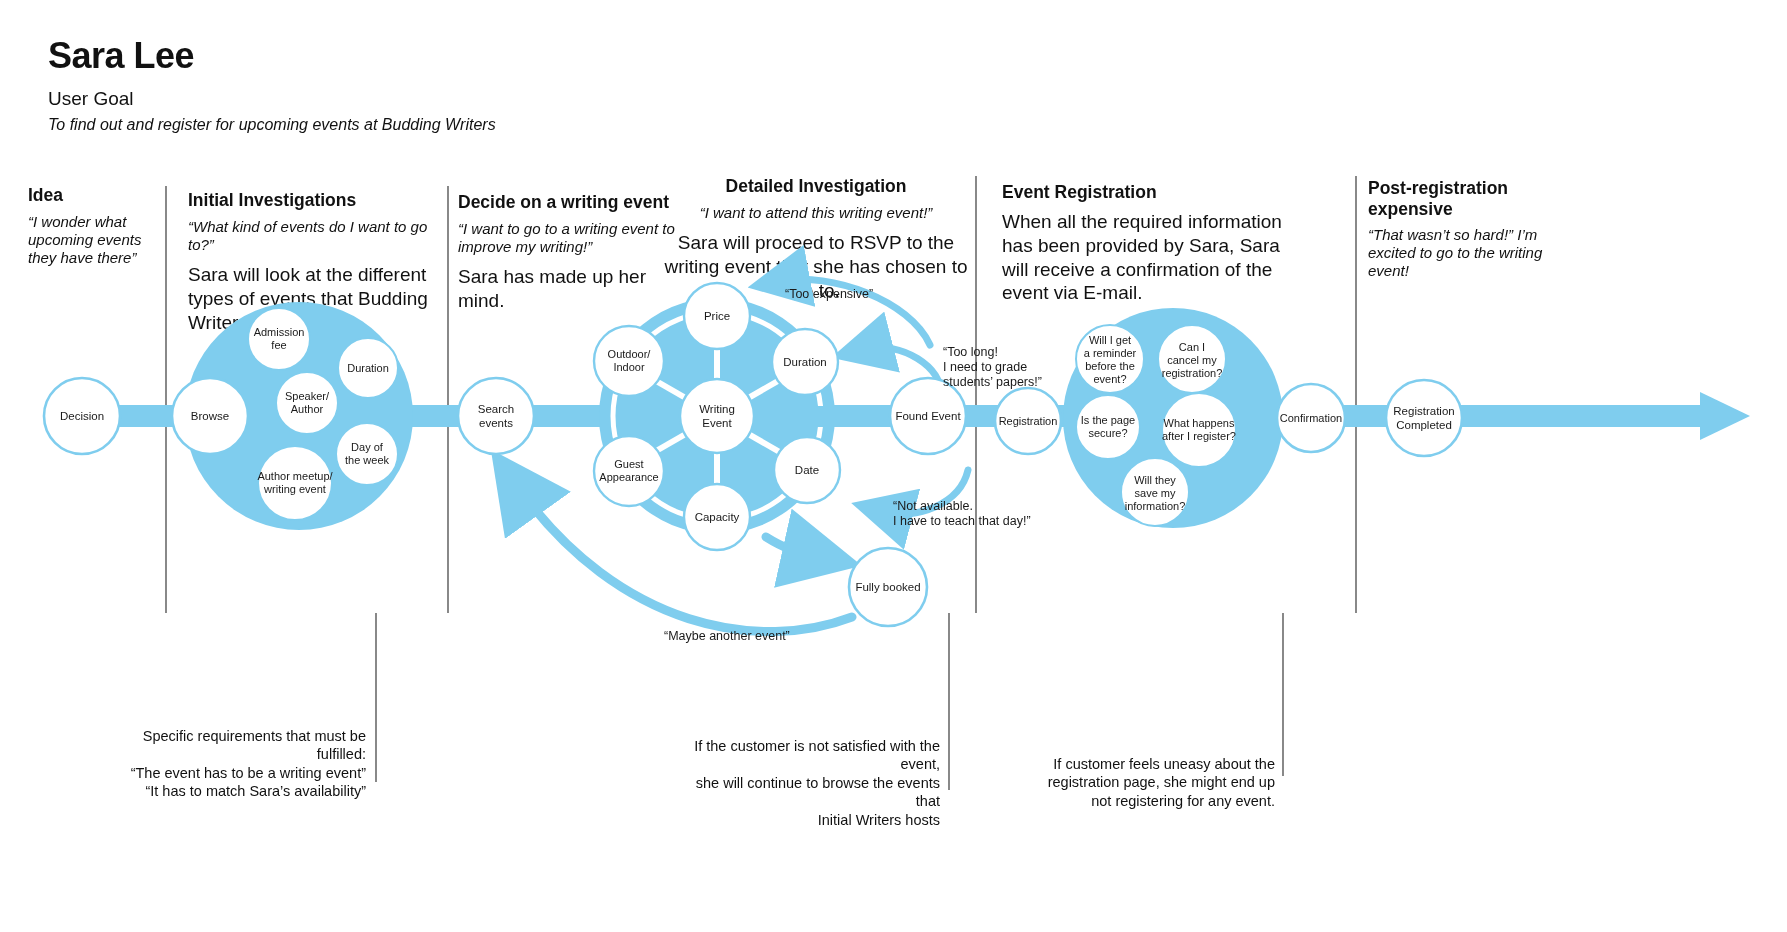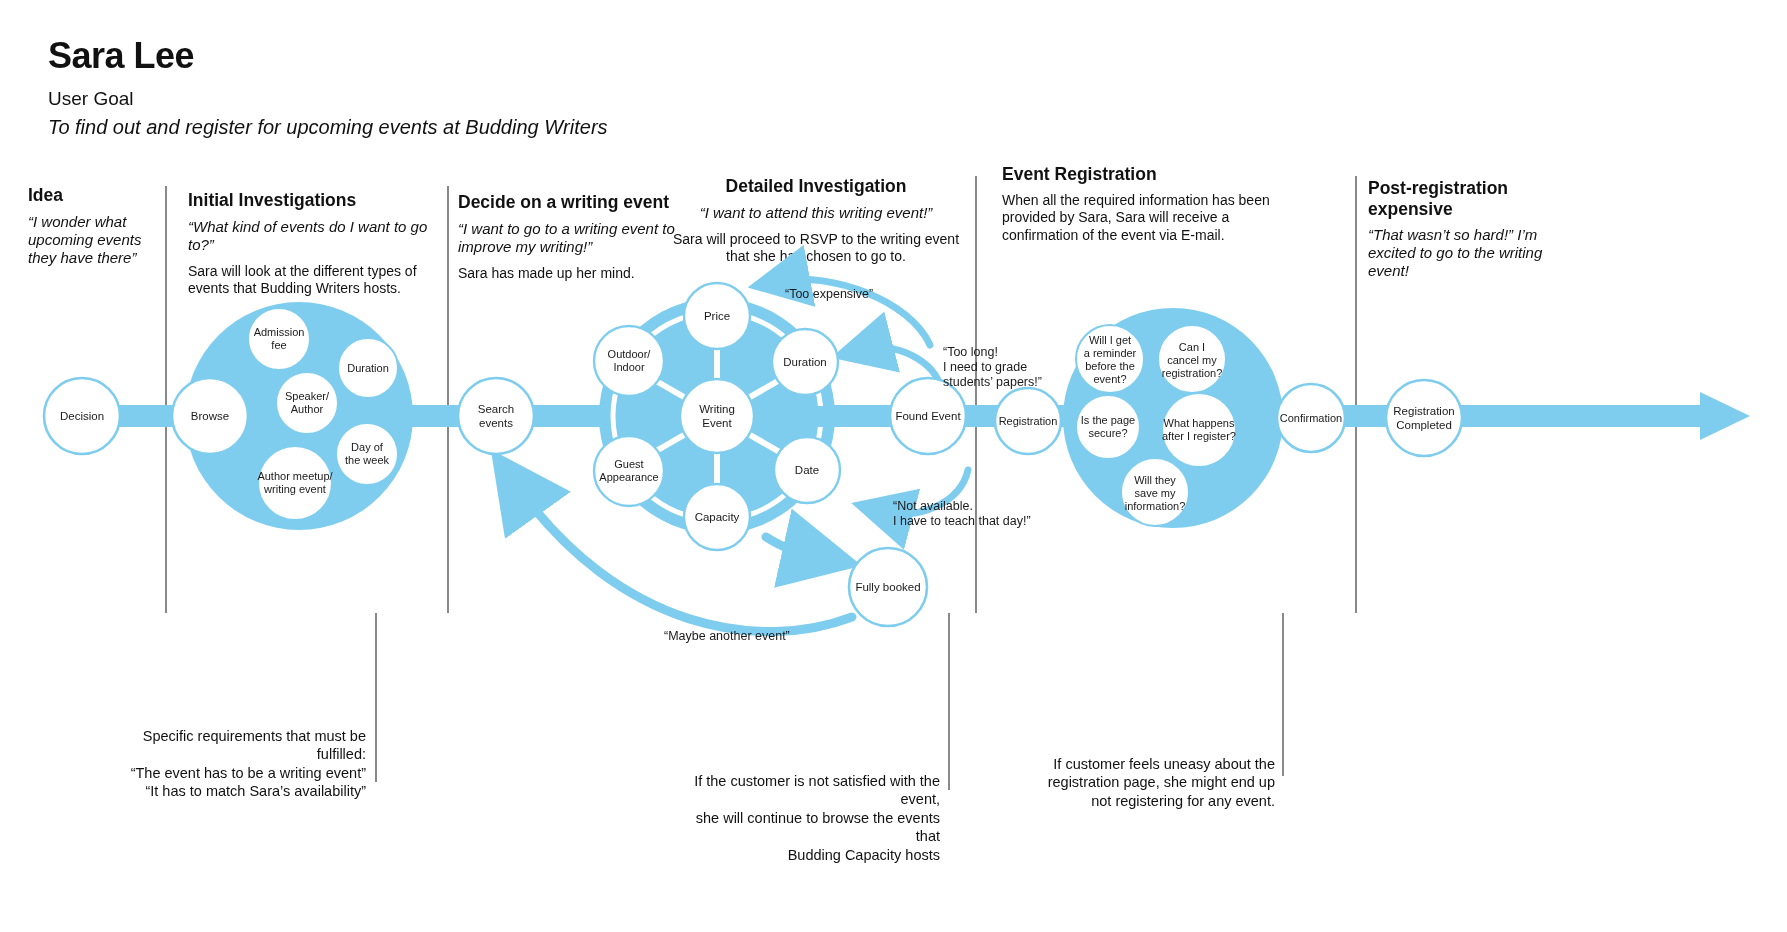--- a/index.html
+++ b/index.html
@@ -3,26 +3,26 @@
 <meta charset="utf-8">
 <style>
   html,body{margin:0;padding:0;background:#ffffff;}
   body{width:1787px;height:932px;position:relative;overflow:hidden;
        font-family:"Liberation Sans",sans-serif;color:#111;}
   #stage{position:absolute;left:0;top:0;width:1787px;height:932px;}
 
   .hdr-name{position:absolute;left:48px;top:38px;font-size:36px;font-weight:bold;
             letter-spacing:-0.5px;line-height:1;}
   .hdr-goal-label{position:absolute;left:48px;top:88px;font-size:19px;font-weight:normal;}
-  .hdr-goal-text{position:absolute;left:48px;top:116px;font-size:20px;font-style:italic;}
+  .hdr-goal-text{position:absolute;left:48px;top:116px;font-size:16px;font-style:italic;}
 
   .col{position:absolute;}
   .col h3{margin:0 0 7px 0;font-size:17.5px;font-weight:bold;line-height:1.18;}
   .col .quote{margin:0 0 9px 0;font-size:15px;font-style:italic;line-height:1.2;}
-  .col .desc{margin:0;font-size:14px;line-height:1.26;}
+  .col .desc{margin:0;font-size:19px;line-height:1.26;}
   .align-right{text-align:center;}
 
   .foot{position:absolute;font-size:14.5px;line-height:1.27;}
   .foot.right{text-align:right;}
 
   svg{position:absolute;left:0;top:0;pointer-events:none;}
   .nodelbl{font-family:"Liberation Sans",sans-serif;font-size:11.5px;fill:#1a1a1a;
            text-anchor:middle;}
   .nodelbl.sm{font-size:11px;}
   .annot{font-family:"Liberation Sans",sans-serif;font-size:12.5px;fill:#1a1a1a;}
@@ -52,21 +52,21 @@
     <p class="quote">“What kind of events do I want to go to?”</p>
     <p class="desc">Sara will look at the different types of events that Budding Writers hosts.</p>
   </div>
 
   <div class="col align-right" style="left:660px;top:176px;width:312px;">
     <h3>Detailed Investigation</h3>
     <p class="quote">“I want to attend this writing event!”</p>
     <p class="desc">Sara will proceed to RSVP to the writing event that she has chosen to go to.</p>
   </div>
 
-  <div class="col" style="left:1002px;top:164px;width:290px;">
+  <div class="col" style="left:1002px;top:182px;width:290px;">
     <h3>Event Registration</h3>
     <p class="desc">When all the required information has been provided by Sara, Sara will receive a confirmation of the event via E-mail.</p>
   </div>
 
   <div class="col" style="left:1368px;top:178px;width:180px;">
     <h3>Post-registration expensive</h3>
     <p class="quote">“That wasn’t so hard!” I’m excited to go to the writing event!</p>
   </div>
 
   <svg width="1787" height="932">
@@ -235,24 +235,24 @@
       <text class="annot" x="664" y="640">“Maybe another event”</text>
     </g>
   </svg>
 
   <div class="foot right" style="left:96px;top:727px;width:270px;">
     <div>Specific requirements that must be fulfilled:</div>
     <div>“The event has to be a writing event”</div>
     <div>“It has to match Sara’s availability”</div>
   </div>
 
-  <div class="foot right" style="left:670px;top:772px;width:270px;">
+  <div class="foot right" style="left:670px;top:737px;width:270px;">
     <div>If the customer is not satisfied with the event,</div>
     <div>she will continue to browse the events that</div>
-    <div>Budding Capacity hosts</div>
+    <div>Initial Writers hosts</div>
   </div>
 
   <div class="foot right" style="left:1010px;top:727px;width:265px;margin-top:28px;">
     <div>If customer feels uneasy about the</div>
     <div>registration page, she might end up</div>
     <div>not registering for any event.</div>
   </div>
 
 </div>
 

